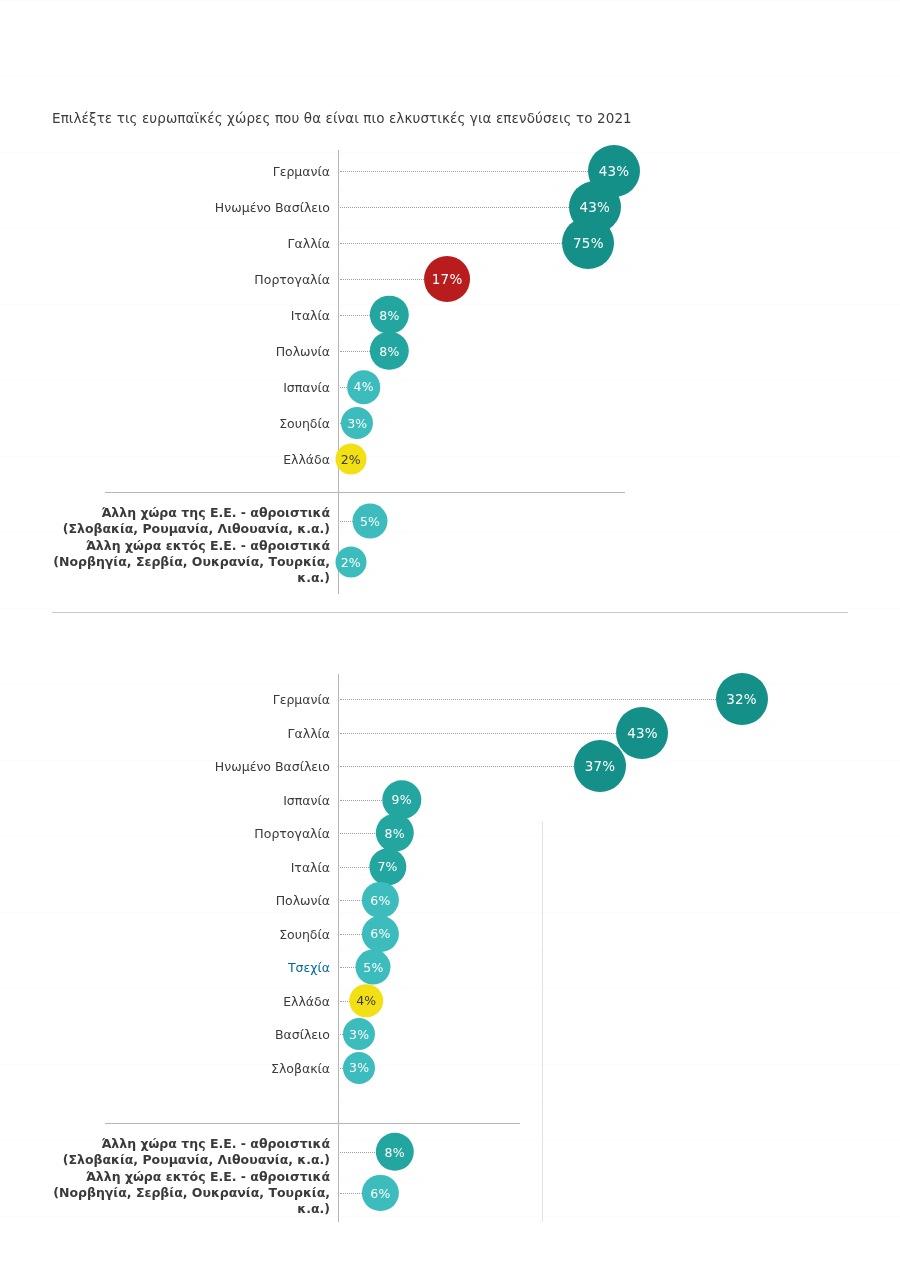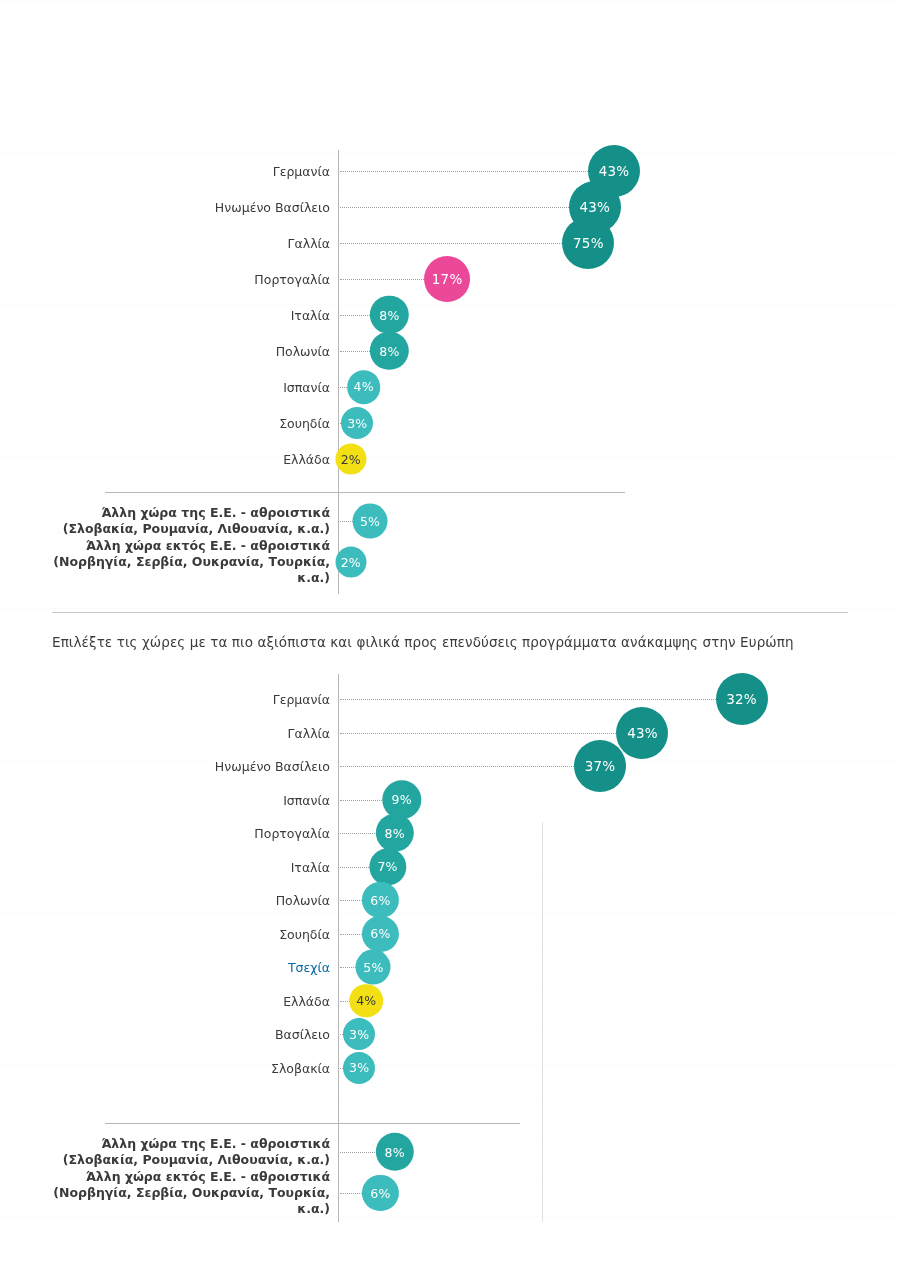--- a/index.html
+++ b/index.html
@@ -130,20 +130,21 @@
   .bubble.highlight {
     color: #3a3a3a;
   }
 </style>
 </head>
 <body>
 
 <div class="page-texture"></div>
 
 <div class="chart-block" style="top:0;height:600px;">
+  <div class="chart-title" style="top:110px;">Επιλέξτε τις ευρωπαϊκές χώρες που θα είναι πιο ελκυστικές για επενδύσεις το 2021</div>
   <div class="plot" id="plot-0" style="top:0;height:600px;">
       <div class="axis-line" style="left: 338px; top: 150px; height: 444px; background: rgb(182, 182, 182);"></div>
       <div class="group-rule" style="left: 105px; width: 520px; top: 492px; background: rgb(182, 182, 182);"></div>
       <div class="row" style="top: 171px;">
         <div class="row-label" style="color: rgb(58, 58, 58);">Γερμανία</div>
         <div class="leader" style="left: 340px; width: 248.06px; border-top-color: rgb(158, 158, 158);"></div>
         <div class="bubble" style="left: 614.06px; width: 52px; height: 52px; background: rgb(20, 144, 137); color: rgb(255, 255, 255); font-size: 13.5px;">43%</div>
       </div>
       <div class="row" style="top: 207px;">
         <div class="row-label" style="color: rgb(58, 58, 58);">Ηνωμένο Βασίλειο</div>
@@ -151,21 +152,21 @@
         <div class="bubble" style="left: 594.8px; width: 52px; height: 52px; background: rgb(20, 144, 137); color: rgb(255, 255, 255); font-size: 13.5px;">43%</div>
       </div>
       <div class="row" style="top: 243px;">
         <div class="row-label" style="color: rgb(58, 58, 58);">Γαλλία</div>
         <div class="leader" style="left: 340px; width: 222.38px; border-top-color: rgb(158, 158, 158);"></div>
         <div class="bubble" style="left: 588.38px; width: 52px; height: 52px; background: rgb(20, 144, 137); color: rgb(255, 255, 255); font-size: 13.5px;">75%</div>
       </div>
       <div class="row" style="top: 279px;">
         <div class="row-label" style="color: rgb(58, 58, 58);">Πορτογαλία</div>
         <div class="leader" style="left: 340px; width: 84.183px; border-top-color: rgb(158, 158, 158);"></div>
-        <div class="bubble" style="left: 447.14px; width: 45.914px; height: 45.914px; background: #ec4899; color: rgb(255, 255, 255); font-size: 13.5px;">17%</div>
+        <div class="bubble" style="left: 447.14px; width: 45.914px; height: 45.914px; background: #b91c1c; color: rgb(255, 255, 255); font-size: 13.5px;">17%</div>
       </div>
       <div class="row" style="top: 315px;">
         <div class="row-label" style="color: rgb(58, 58, 58);">Ιταλία</div>
         <div class="leader" style="left: 340px; width: 30.1576px; border-top-color: rgb(158, 158, 158);"></div>
         <div class="bubble" style="left: 389.36px; width: 38.4049px; height: 38.4049px; background: rgb(36, 166, 160); color: rgb(255, 255, 255); font-size: 12.5px;">8%</div>
       </div>
       <div class="row" style="top: 351px;">
         <div class="row-label" style="color: rgb(58, 58, 58);">Πολωνία</div>
         <div class="leader" style="left: 340px; width: 30.1576px; border-top-color: rgb(158, 158, 158);"></div>
         <div class="bubble" style="left: 389.36px; width: 38.4049px; height: 38.4049px; background: rgb(36, 166, 160); color: rgb(255, 255, 255); font-size: 12.5px;">8%</div>
@@ -198,21 +199,20 @@
           <div>(Νορβηγία, Σερβία, Ουκρανία, Τουρκία, κ.α.)</div>
         </div>
         <div class="bubble" style="left: 350.84px; width: 31px; height: 31px; background: rgb(61, 188, 189); color: rgb(255, 255, 255); font-size: 12.5px;">2%</div>
       </div>
     </div>
 </div>
 
 <div class="section-rule" style="left:52px;width:796px;top:612px;"></div>
 
 <div class="chart-block" style="top:612px;height:660px;">
-  <div class="chart-title" style="top:22px;">Επιλέξτε τις χώρες με τα πιο αξιόπιστα και φιλικά προς επενδύσεις προγράμματα ανάκαμψης στην Ευρώπη</div>
   <div class="plot" id="plot-1" style="top:0;height:660px;">
       <div class="axis-line" style="left: 338px; top: 62px; height: 548px; background: rgb(182, 182, 182);"></div>
       <div class="gridline" style="left: 542px; top: 210px; height: 400px; background: rgb(226, 226, 226);"></div>
       <div class="group-rule" style="left: 105px; width: 415px; top: 511px; background: rgb(182, 182, 182);"></div>
       <div class="row" style="top: 87px;">
         <div class="row-label" style="color: rgb(58, 58, 58);">Γερμανία</div>
         <div class="leader" style="left: 340px; width: 375.56px; border-top-color: rgb(158, 158, 158);"></div>
         <div class="bubble" style="left: 741.56px; width: 52px; height: 52px; background: rgb(20, 144, 137); color: rgb(255, 255, 255); font-size: 13.5px;">32%</div>
       </div>
       <div class="row" style="top: 120.5px;">

